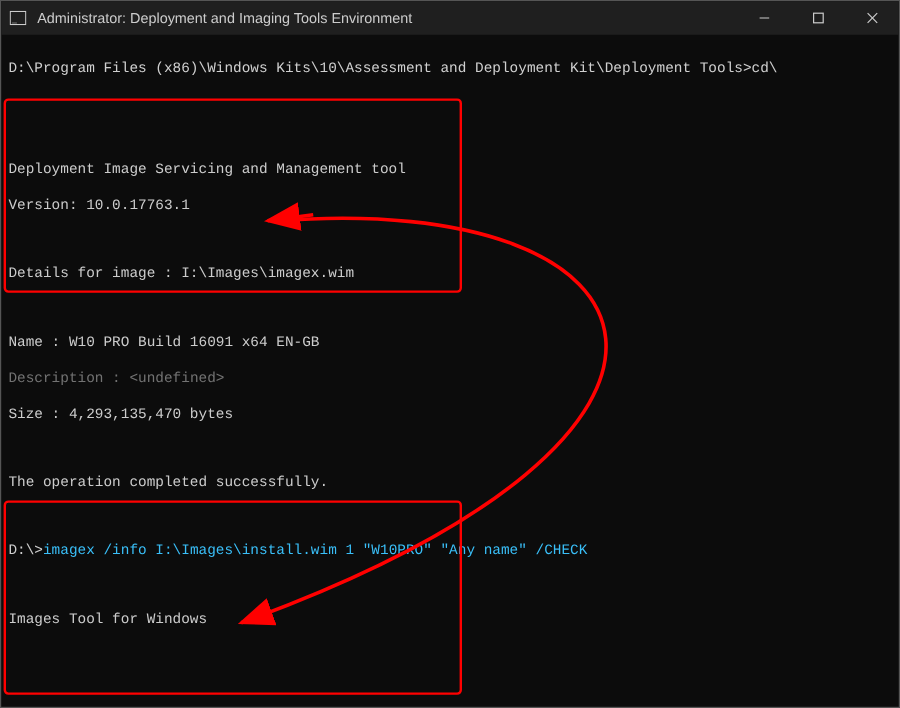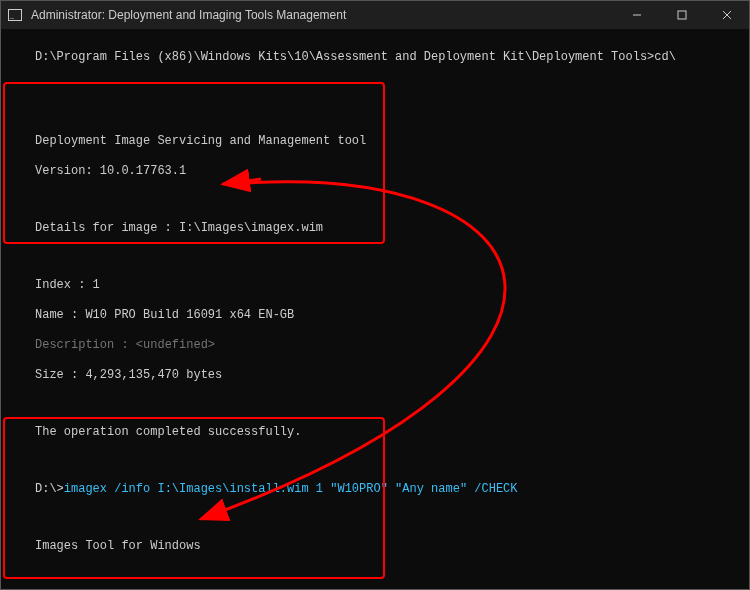--- a/index.html
+++ b/index.html
@@ -54,21 +54,21 @@
   }
   .winbtn svg { stroke: #cccccc; }
   .content {
     position: relative;
     flex: 1;
     padding: 6px 6px;
     line-height: 15px;
     white-space: pre;
     overflow: hidden;
   }
-  .line { display: block; margin-left: 28px; }
+  .line { display: block; }
   .prompt-white { color: #d0d0d0; }
   .prompt-cyan { color: #3abff8; }
   .olive { color: #737373; }
   .gap10 { height: 12px; }
   .box {
     position: absolute;
     border: 2px solid #ff0000;
     border-radius: 4px;
     pointer-events: none;
   }
@@ -84,21 +84,21 @@
 
 <div class="window">
 
   <div class="titlebar">
     <div class="icon-slot">
       <svg width="14" height="12" viewBox="0 0 14 12">
         <rect x="0.5" y="0.5" width="13" height="11" fill="none" stroke="#cccccc"></rect>
         <text x="2" y="9" font-size="8" fill="#cccccc" font-family="Consolas">_</text>
       </svg>
     </div>
-    <div class="title">Administrator: Deployment and Imaging Tools Management</div>
+    <div class="title">Administrator: Deployment and Imaging Tools Environment</div>
     <div class="winbtn">
       <svg width="10" height="10" viewBox="0 0 10 10">
           <line x1="1" y1="5" x2="9" y2="5" stroke-width="1"></line>
         </svg>
     </div>
     <div class="winbtn">
       <svg width="10" height="10" viewBox="0 0 10 10">
           <rect x="1" y="1" width="8" height="8" fill="none" stroke-width="1"></rect>
         </svg>
     </div>
@@ -112,21 +112,20 @@
 
   <div class="content">
 <span class="line"><span class="prompt-white">D:\Program Files (x86)\Windows Kits\10\Assessment and Deployment Kit\Deployment Tools&gt;</span><span class="prompt-white">cd\</span></span>
 <div class="gap10"></div>
 <div class="gap10"></div>
 <span class="line">Deployment Image Servicing and Management tool</span>
 <span class="line">Version: 10.0.17763.1</span>
 <div class="gap10"></div>
 <span class="line">Details for image : I:\Images\imagex.wim</span>
 <div class="gap10"></div>
-<span class="line">Index : 1</span>
 <span class="line">Name : W10 PRO Build 16091 x64 EN-GB</span>
 <span class="line olive"><span>Description : </span><span>&lt;undefined&gt;</span></span>
 <span class="line">Size : 4,293,135,470 bytes</span>
 <div class="gap10"></div>
 <span class="line">The operation completed successfully.</span>
 <div class="gap10"></div>
 <span class="line"><span class="prompt-white">D:\&gt;</span><span class="prompt-cyan">imagex /info I:\Images\install.wim 1 "W10PRO" "Any name" /CHECK</span></span>
 <div class="gap10"></div>
 <span class="line">Images Tool for Windows</span>
 

